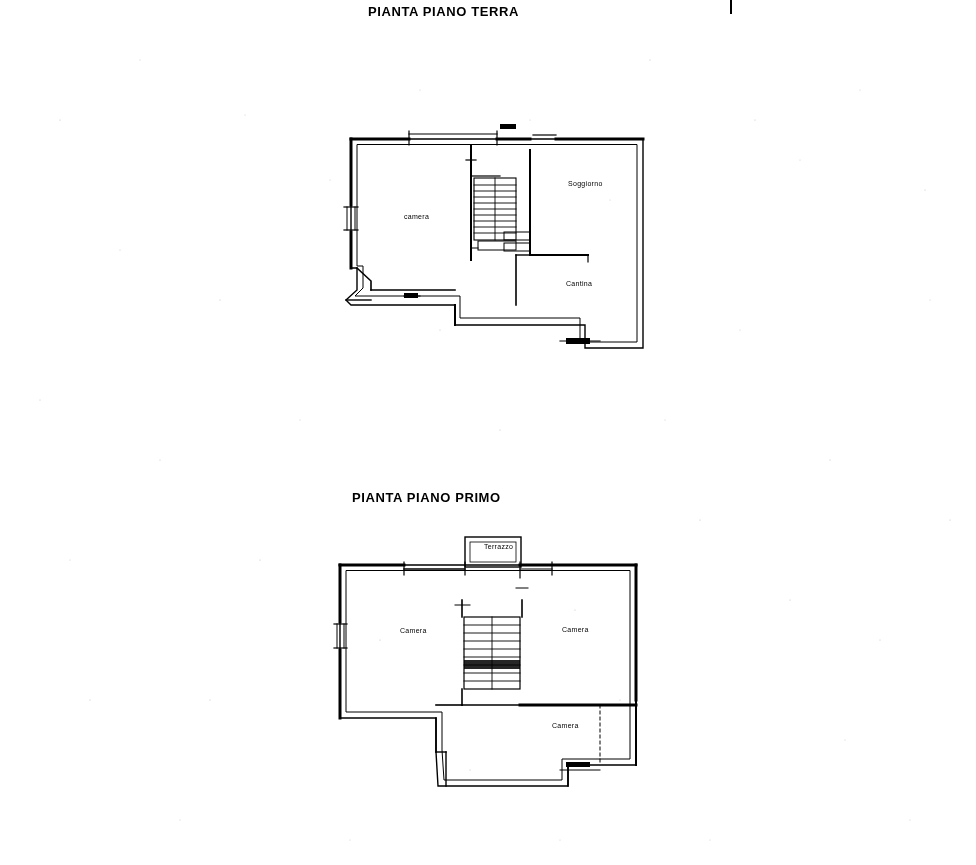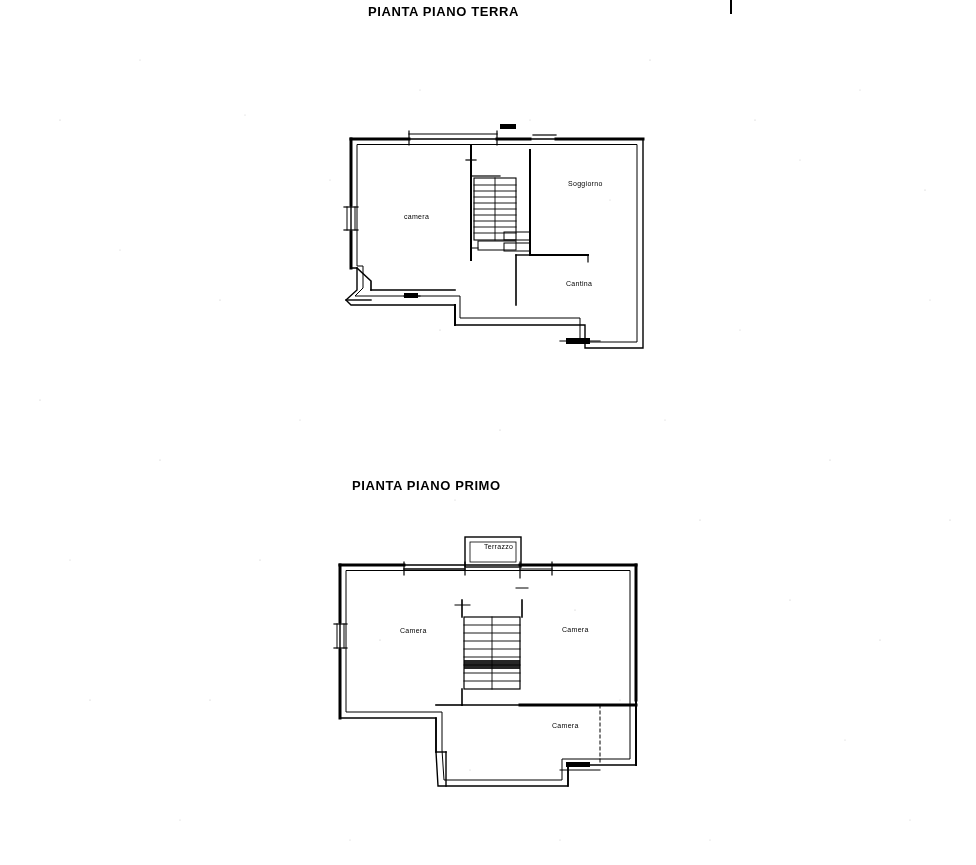--- a/index.html
+++ b/index.html
@@ -25,21 +25,21 @@
   .plan-title {
     position: absolute;
     font-family: "Liberation Sans", sans-serif;
     font-size: 13px;
     font-weight: bold;
     letter-spacing: 0.6px;
     color: #000000;
     white-space: nowrap;
   }
   #title-ground { left: 368px; top: 4px; }
-  #title-first  { left: 352px; top: 478px; }
+  #title-first  { left: 352px; top: 490px; }
 
   .room-label {
     position: absolute;
     font-family: "Liberation Sans", sans-serif;
     font-size: 7px;
     color: #000000;
     white-space: nowrap;
     letter-spacing: 0.3px;
   }
 

